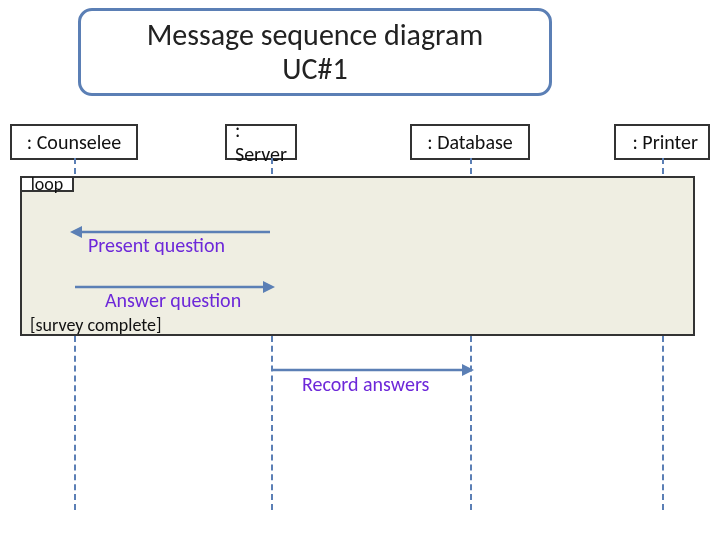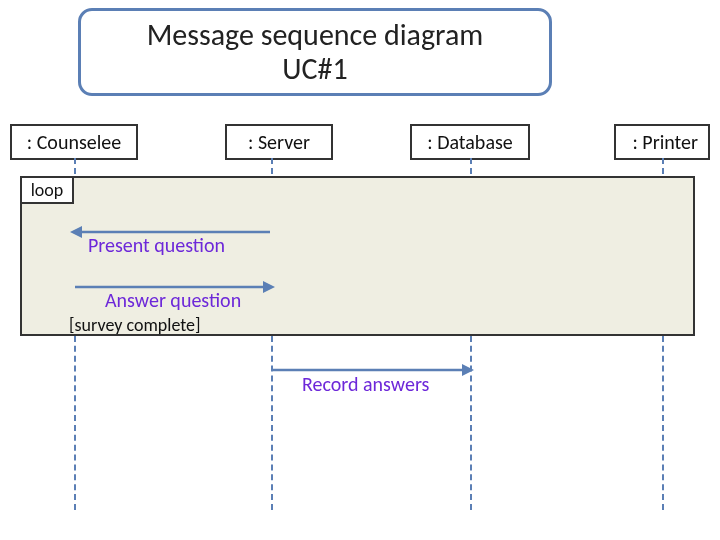--- a/index.html
+++ b/index.html
@@ -52,59 +52,58 @@
   }
   .loop-tab {
     position: absolute;
     background: #fff;
     border: 2px solid #333;
     font-size: 18px;
     color: #111;
     display: flex;
     align-items: center;
     justify-content: center;
-    height: 28px;
+    height: 16px;
     width: 54px;
   }
   .loop-tab::after{
     content:"";
     position:absolute;
     right:-9px; top:50%;
     width:0;height:0;
   }
   .msg-label {
     position: absolute;
     font-size: 20px;
     color: #6d28d9;
     background: transparent;
     white-space: nowrap;
   }
   .guard-label {
     position: absolute;
     font-size: 18px;
     color: #111;
-    margin-left: 39px;
   }
   .arrow-wrap {
     position: absolute;
     pointer-events: none;
   }
 </style>
 </head>
 <body>
 
 <div class="title-box">
   <span style="white-space:pre-line;">Message sequence diagram
 UC#1</span>
 </div>
 
 <div class="participant" style="left:10px; top:124px; width:128px;">
   <span>: Counselee</span>
 </div>
-<div class="participant" style="left:225px; top:124px; width:108px;">
+<div class="participant" style="left:225px; top:124px; width:72px;">
   <span>: Server</span>
 </div>
 <div class="participant" style="left:410px; top:124px; width:120px;">
   <span>: Database</span>
 </div>
 <div class="participant" style="left:614px; top:124px; width:96px;justify-content:flex-end;">
   <span>: Printer</span>
 </div>
 
 <div class="lifeline" style="left:74px;  top:158px; height:352px;"></div>

